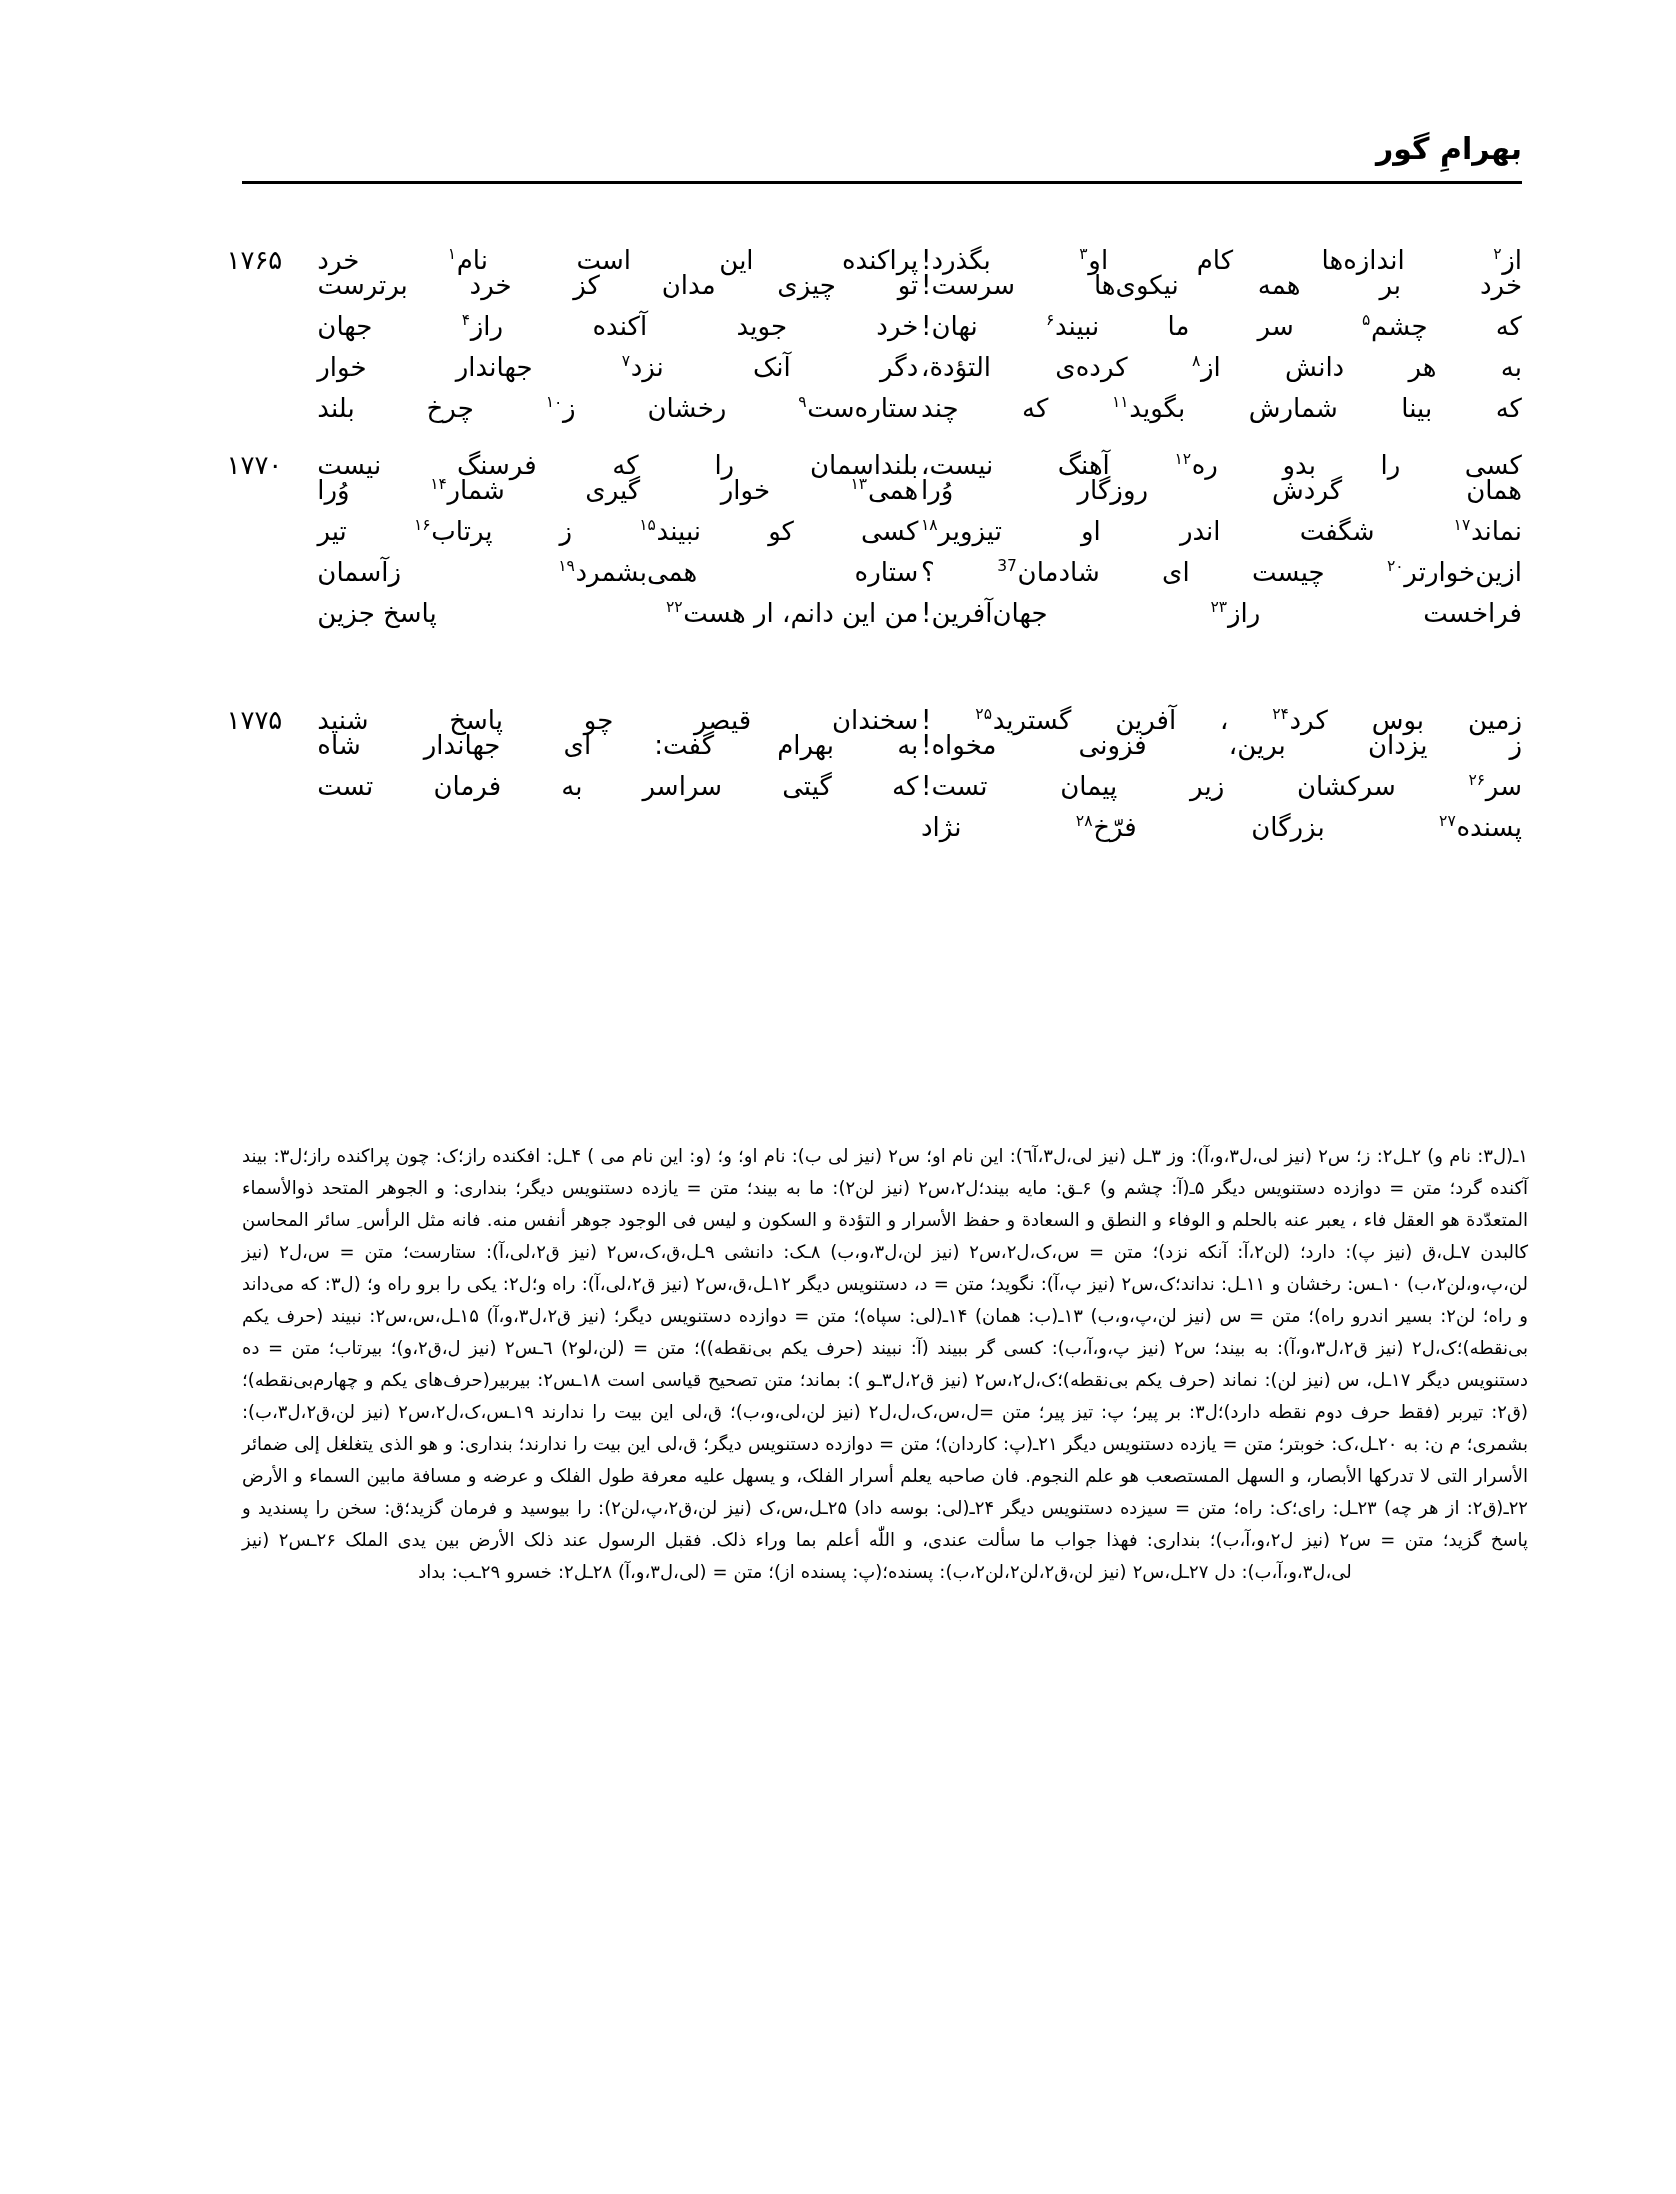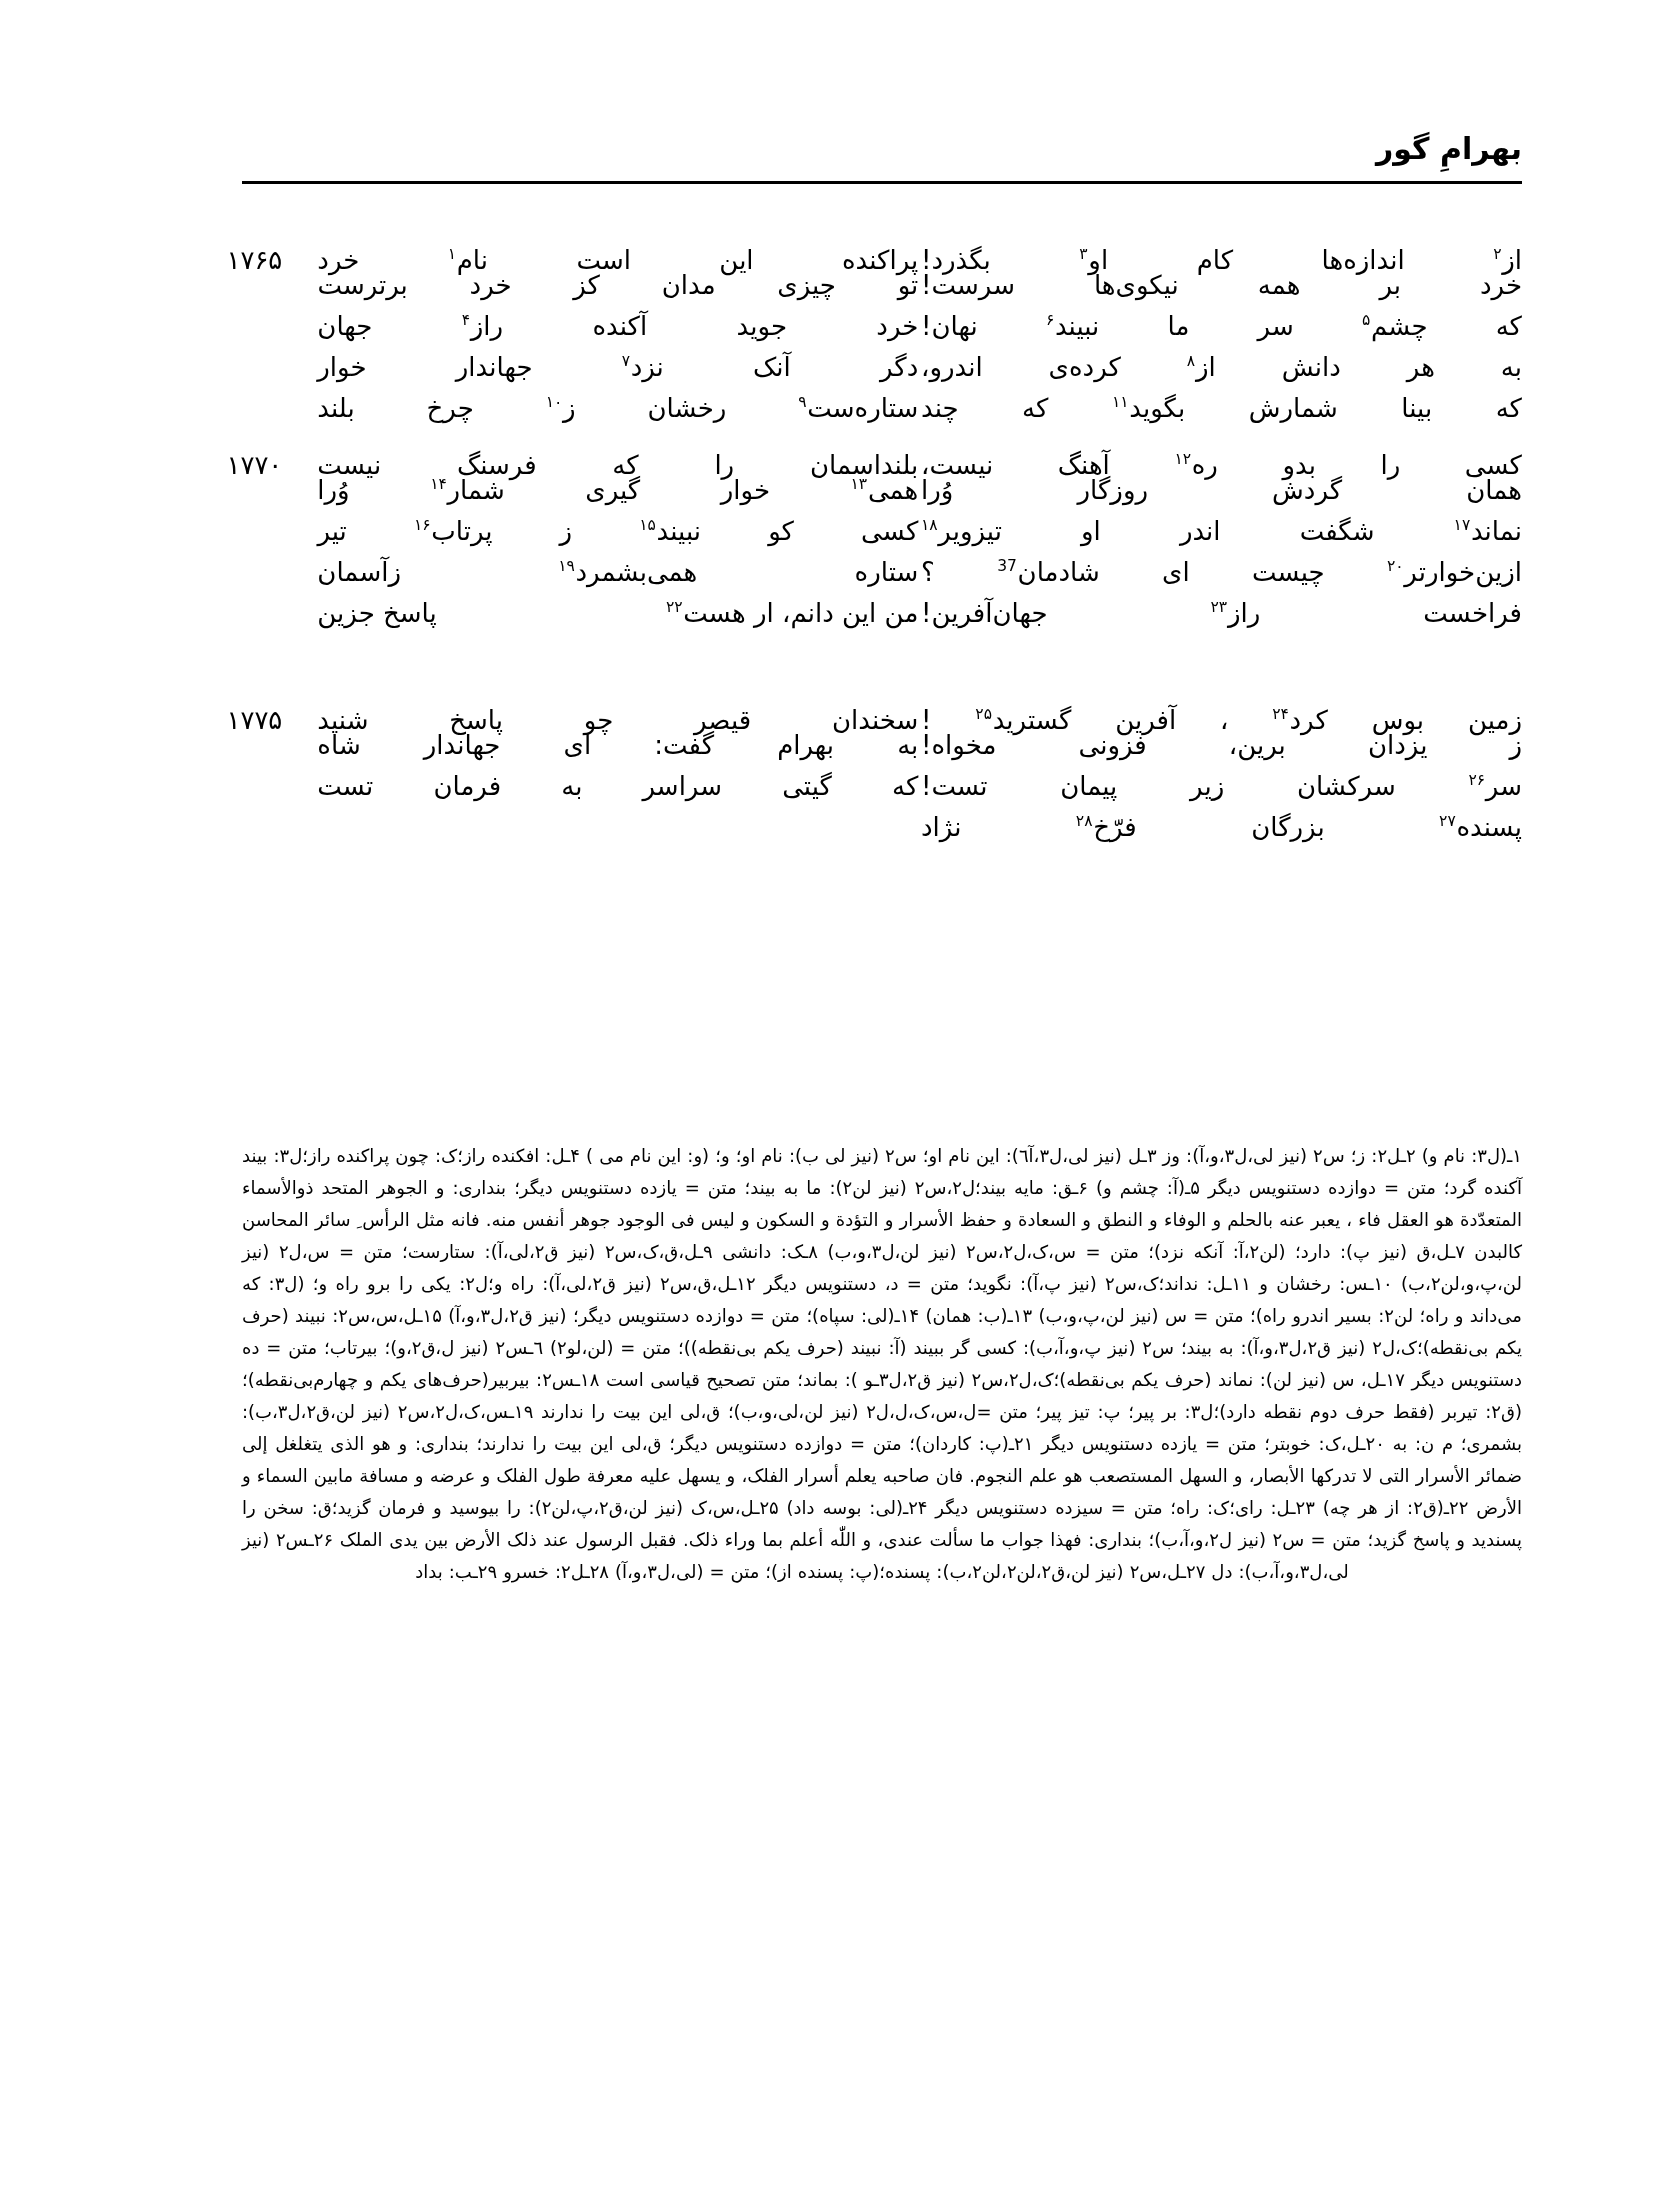--- a/index.html
+++ b/index.html
@@ -93,21 +93,21 @@
     font-size: 15.5px;
     vertical-align: super;
     line-height: 0;
     margin-right: 0.7px;
   }
 
   
   .apparatus {
     position: absolute;
     top: 1140px;
-    right: 154px;
+    right: 148px;
     left: 154px;
     font-size: 18px;
     line-height: 32px;
     text-align: justify;
     text-align-last: center;
     word-spacing: 0.3px;
   }
   .apparatus p {
     margin: 0;
     padding: 0;
@@ -199,21 +199,21 @@
         <div class="verse-num"></div>
       </div>
 
       <div class="couplet">
         <div class="hemistich left">
             <span>به</span>
             <span>هر</span>
             <span>دانش</span>
             <span>از<sup class="ref">۸</sup></span>
             <span>کرده‌ی</span>
-            <span>اندرو،</span>
+            <span>التؤدة،</span>
           </div>
         <div class="hemistich right">
             <span>دگر</span>
             <span>آنک</span>
             <span>نزد<sup class="ref">۷</sup></span>
             <span>جهاندار</span>
             <span>خوار</span>
           </div>
         <div class="verse-num"></div>
       </div>

